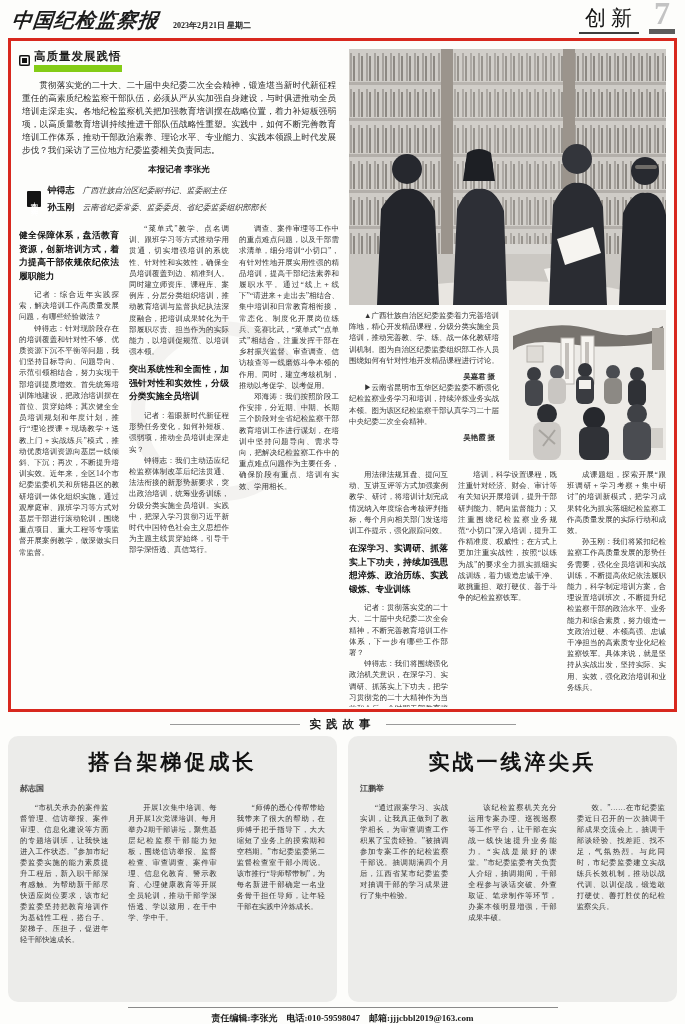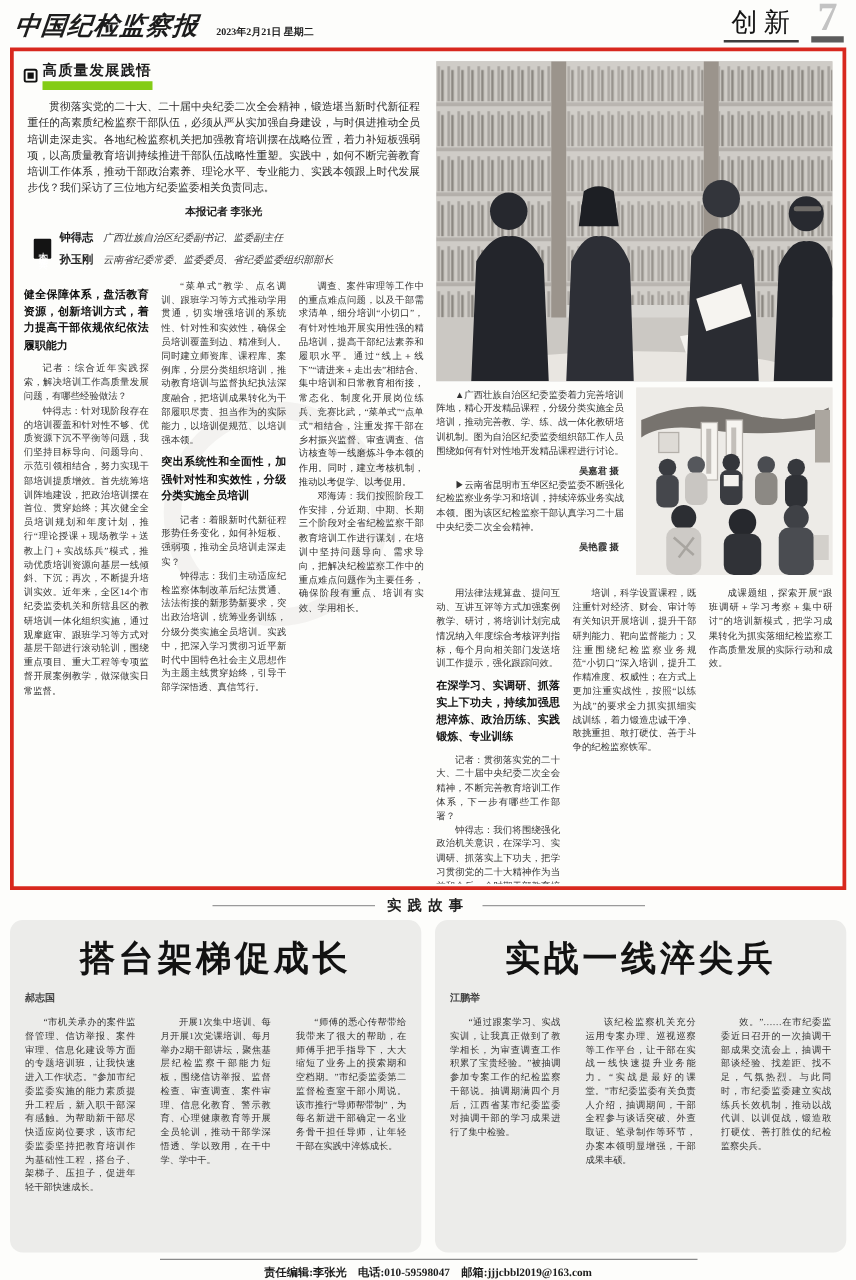--- a/index.html
+++ b/index.html
@@ -63,21 +63,21 @@
   .photo2 { width:157px; height:150px; display:block; background:#eceae6; }
 
   
   .divider { margin:5px 0 4px 0; display:flex; align-items:center; justify-content:center; gap:10px; }
   .divline { height:1px; background:#9a9a9a; width:130px; }
   .divlabel { font-size:11.5px; letter-spacing:5px; color:#1f1f1f; font-weight:bold; }
 
   
   .stories { display:flex; gap:11px; margin:0 8px; }
   .storybox { flex:1; background:#ececea; border-radius:10px; padding:12px 12px 10px 12px; height:266px; overflow:hidden; }
-  .storytitle { text-align:center; font-size:28px; font-weight:900; letter-spacing:3px;
+  .storytitle { text-align:center; font-size:21px; font-weight:900; letter-spacing:3px;
                 font-family:"Liberation Sans", sans-serif; color:#121212; }
   .storyauthor { text-align:left; font-size:8px; color:#444; font-weight:bold; margin:7px 0 8px 0; }
   .storycols { display:flex; gap:20px; }
   .storycols .col { width:94px; height:172px; font-size:7.4px; line-height:11px; }
 
   
   .pagefooter { margin-top:5px; display:flex; justify-content:center; }
   .footinner { width:430px; border-top:1px solid #8a8a8a; border-bottom:1px solid #c9c9c9;
                text-align:center; font-size:9px; font-weight:bold; color:#1d1d1d; padding:4px 0 3px 0; }
 </style>
@@ -240,20 +240,21 @@
               </div>
           </div>
           <div class="col">
             <div>
                 <p>培训，科学设置课程，既注重针对经济、财会、审计等有关知识开展培训，提升干部研判能力、靶向监督能力；又注重围绕纪检监察业务规范“小切口”深入培训，提升工作精准度、权威性；在方式上更加注重实战性，按照“以练为战”的要求全力抓实抓细实战训练，着力锻造忠诚干净、敢挑重担、敢打硬仗、善于斗争的纪检监察铁军。</p>
               </div>
           </div>
           <div class="col">
             <div>
                 <p>成课题组，探索开展“跟班调研＋学习考察＋集中研讨”的培训新模式，把学习成果转化为抓实落细纪检监察工作高质量发展的实际行动和成效。</p>
+                <p>孙玉刚：我们将紧扣纪检监察工作高质量发展的形势任务需要，强化全员培训和实战训练，不断提高依纪依法履职能力，科学制定培训方案，合理设置培训班次，不断提升纪检监察干部的政治水平、业务能力和综合素质，努力锻造一支政治过硬、本领高强、忠诚干净担当的高素质专业化纪检监察铁军。具体来说，就是坚持从实战出发，坚持实际、实用、实效，强化政治培训和业务练兵。</p>
               </div>
           </div>
         </div>
       </div>
 
     </div>
   </section>
 
   <div class="divider">
     <span class="divline"></span>

